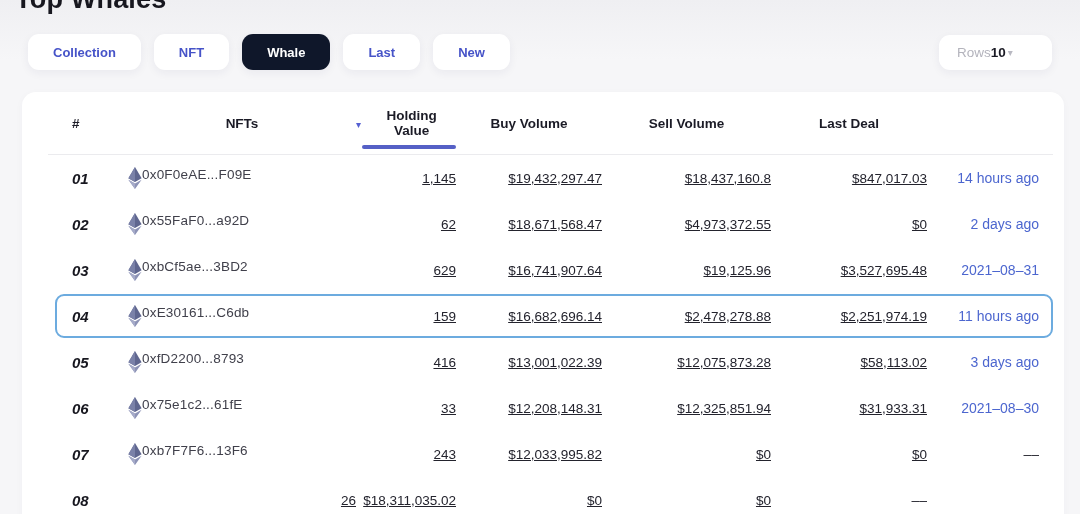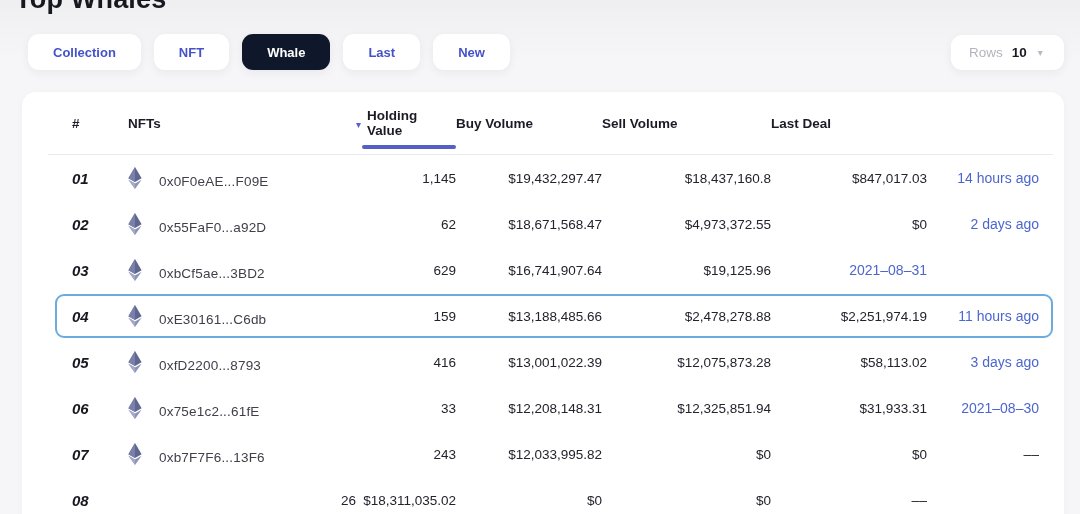--- a/index.html
+++ b/index.html
@@ -9,74 +9,74 @@
     background:linear-gradient(#efeff2, #f6f6f8 60px);
     position:relative;
     color:#1a1a24;
   }
   .page-title {
     position:absolute; top:-16px; left:15px;
     font-size:27px; font-weight:700; color:#17171f; letter-spacing:.2px;
   }
   
   .toolbar {
-    position:absolute; top:34px; left:22px; right:16px;
+    position:absolute; top:34px; left:22px; right:28px;
     display:flex; align-items:center;padding-left:6px;
   }
   .tabs { display:flex; gap:13px; }
   .tab {
     height:36px; padding:0 25px; border:none; border-radius:11px;
     background:#ffffff; color:#4653c8; font-size:13px; font-weight:700;
     font-family:inherit; display:flex; align-items:center; justify-content:center;
     box-shadow:0 3px 10px rgba(40,40,90,.06); cursor:pointer; white-space:nowrap;
   }
   .tab.active { background:#0f172a; color:#ffffff; }
   .rows-select {
     margin-left:auto; height:35px; min-width:113px; padding:0 14px 0 18px;
     background:#ffffff; border-radius:11px; box-shadow:0 3px 10px rgba(40,40,90,.06);
-    display:flex; align-items:center; gap:9px; cursor:pointer;
+    display:flex; align-items:center; cursor:pointer;
   }
   .rows-select .rows-label { color:#b3b3bc; font-size:13.5px; }
   .rows-select .rows-value { color:#1a1a24; font-size:13.5px; font-weight:700; }
   .rows-select .caret { color:#b9b9c2; font-size:10px; margin-left:2px; }
   
   .card {
     position:absolute; top:92px; left:22px; width:1042px; height:460px;
     background:#ffffff; border-radius:14px 14px 0 0;
     box-shadow:0 2px 8px rgba(40,40,90,.03);
   }
   .grid-row {
     display:grid;
     grid-template-columns:56px 1fr 100px 146px 169px 156px 112px;
     align-items:center;
     padding:0 25px 0 50px;
   }
   .thead { height:62px; font-size:13.5px; font-weight:700; color:#1b1b26; }
-  .th { text-align:left; }
+  .th { text-align:center; }
   .th.left { text-align:left; }
   .th-holding {
     position:relative; height:100%;
     display:flex; align-items:center; justify-content:flex-end; gap:6px;
   }
   .th-holding .sort-caret { color:#5560d2; font-size:10px; transform:translateY(1px); }
   .th-holding::after {
     content:""; position:absolute; right:0; bottom:5px;
     width:94px; height:4px; border-radius:2px; background:#5560c6;
   }
   .head-divider { height:1px; background:#ebebee; margin:0 11px 0 26px; }
   .trow { height:46px; position:relative; cursor:pointer; }
   .trow.highlight::before {
     content:""; position:absolute; left:33px; right:11px; top:1px; bottom:1px;
     border:2px solid #6cabdf; border-radius:9px; pointer-events:none;
   }
   .rank { font-style:italic; font-weight:700; font-size:15px; color:#17171f; }
-  .addr { display:flex; align-items:flex-end; gap:17px; }
+  .addr { display:flex; align-items:flex-start; gap:0; }
   .addr .eth { flex:0 0 auto; display:flex; }
   .addr .addr-text { font-size:13.5px; color:#40404b; letter-spacing:.2px; }
-  .num { text-align:right; font-size:13.5px; color:#23232d; }
+  .num { text-align:right; font-size:13.5px; color:#23232d;text-decoration:underline; }
   .last { text-align:right; font-size:14px; color:#4c66cf; }
   .last.muted { color:#35353e; }
 </style>
 </head>
 <body>
 
 <h1 class="page-title">Top Whales</h1>
 
 <div class="toolbar">
   <div class="tabs">
@@ -160,38 +160,39 @@
           <polygon points="7,0 7,15.1 0.4,11.2" fill="#7a81a8"></polygon>
           <polygon points="7,16.6 13.6,12.7 7,22 0.4,12.7" fill="#8d93b6"></polygon>
           <polygon points="7,16.6 7,22 0.4,12.7" fill="#a6abc9"></polygon>
         </svg>
       </span>
       <span class="addr-text">0xbCf5ae...3BD2</span>
     </div>
     <div class="num">629</div>
     <div class="num">$16,741,907.64</div>
     <div class="num">$19,125.96</div>
+    <div class="num">$3,527,695.48</div>
     <div class="last">2021–08–31</div>
   </div>
 
   <div class="grid-row trow highlight">
     <div class="rank">04</div>
     <div class="addr">
       <span class="eth">
         <svg width="14" height="22" viewBox="0 0 14 22" aria-hidden="true">
           <polygon points="7,0 13.6,11.2 7,15.1 0.4,11.2" fill="#5f668f"></polygon>
           <polygon points="7,0 7,15.1 0.4,11.2" fill="#7a81a8"></polygon>
           <polygon points="7,16.6 13.6,12.7 7,22 0.4,12.7" fill="#8d93b6"></polygon>
           <polygon points="7,16.6 7,22 0.4,12.7" fill="#a6abc9"></polygon>
         </svg>
       </span>
       <span class="addr-text">0xE30161...C6db</span>
     </div>
     <div class="num">159</div>
-    <div class="num">$13,188,485.66</div>
+    <div class="num">$16,682,696.14</div>
     <div class="num">$2,478,278.88</div>
     <div class="num">$2,251,974.19</div>
     <div class="last">11 hours ago</div>
   </div>
 
   <div class="grid-row trow">
     <div class="rank">05</div>
     <div class="addr">
       <span class="eth">
         <svg width="14" height="22" viewBox="0 0 14 22" aria-hidden="true">

